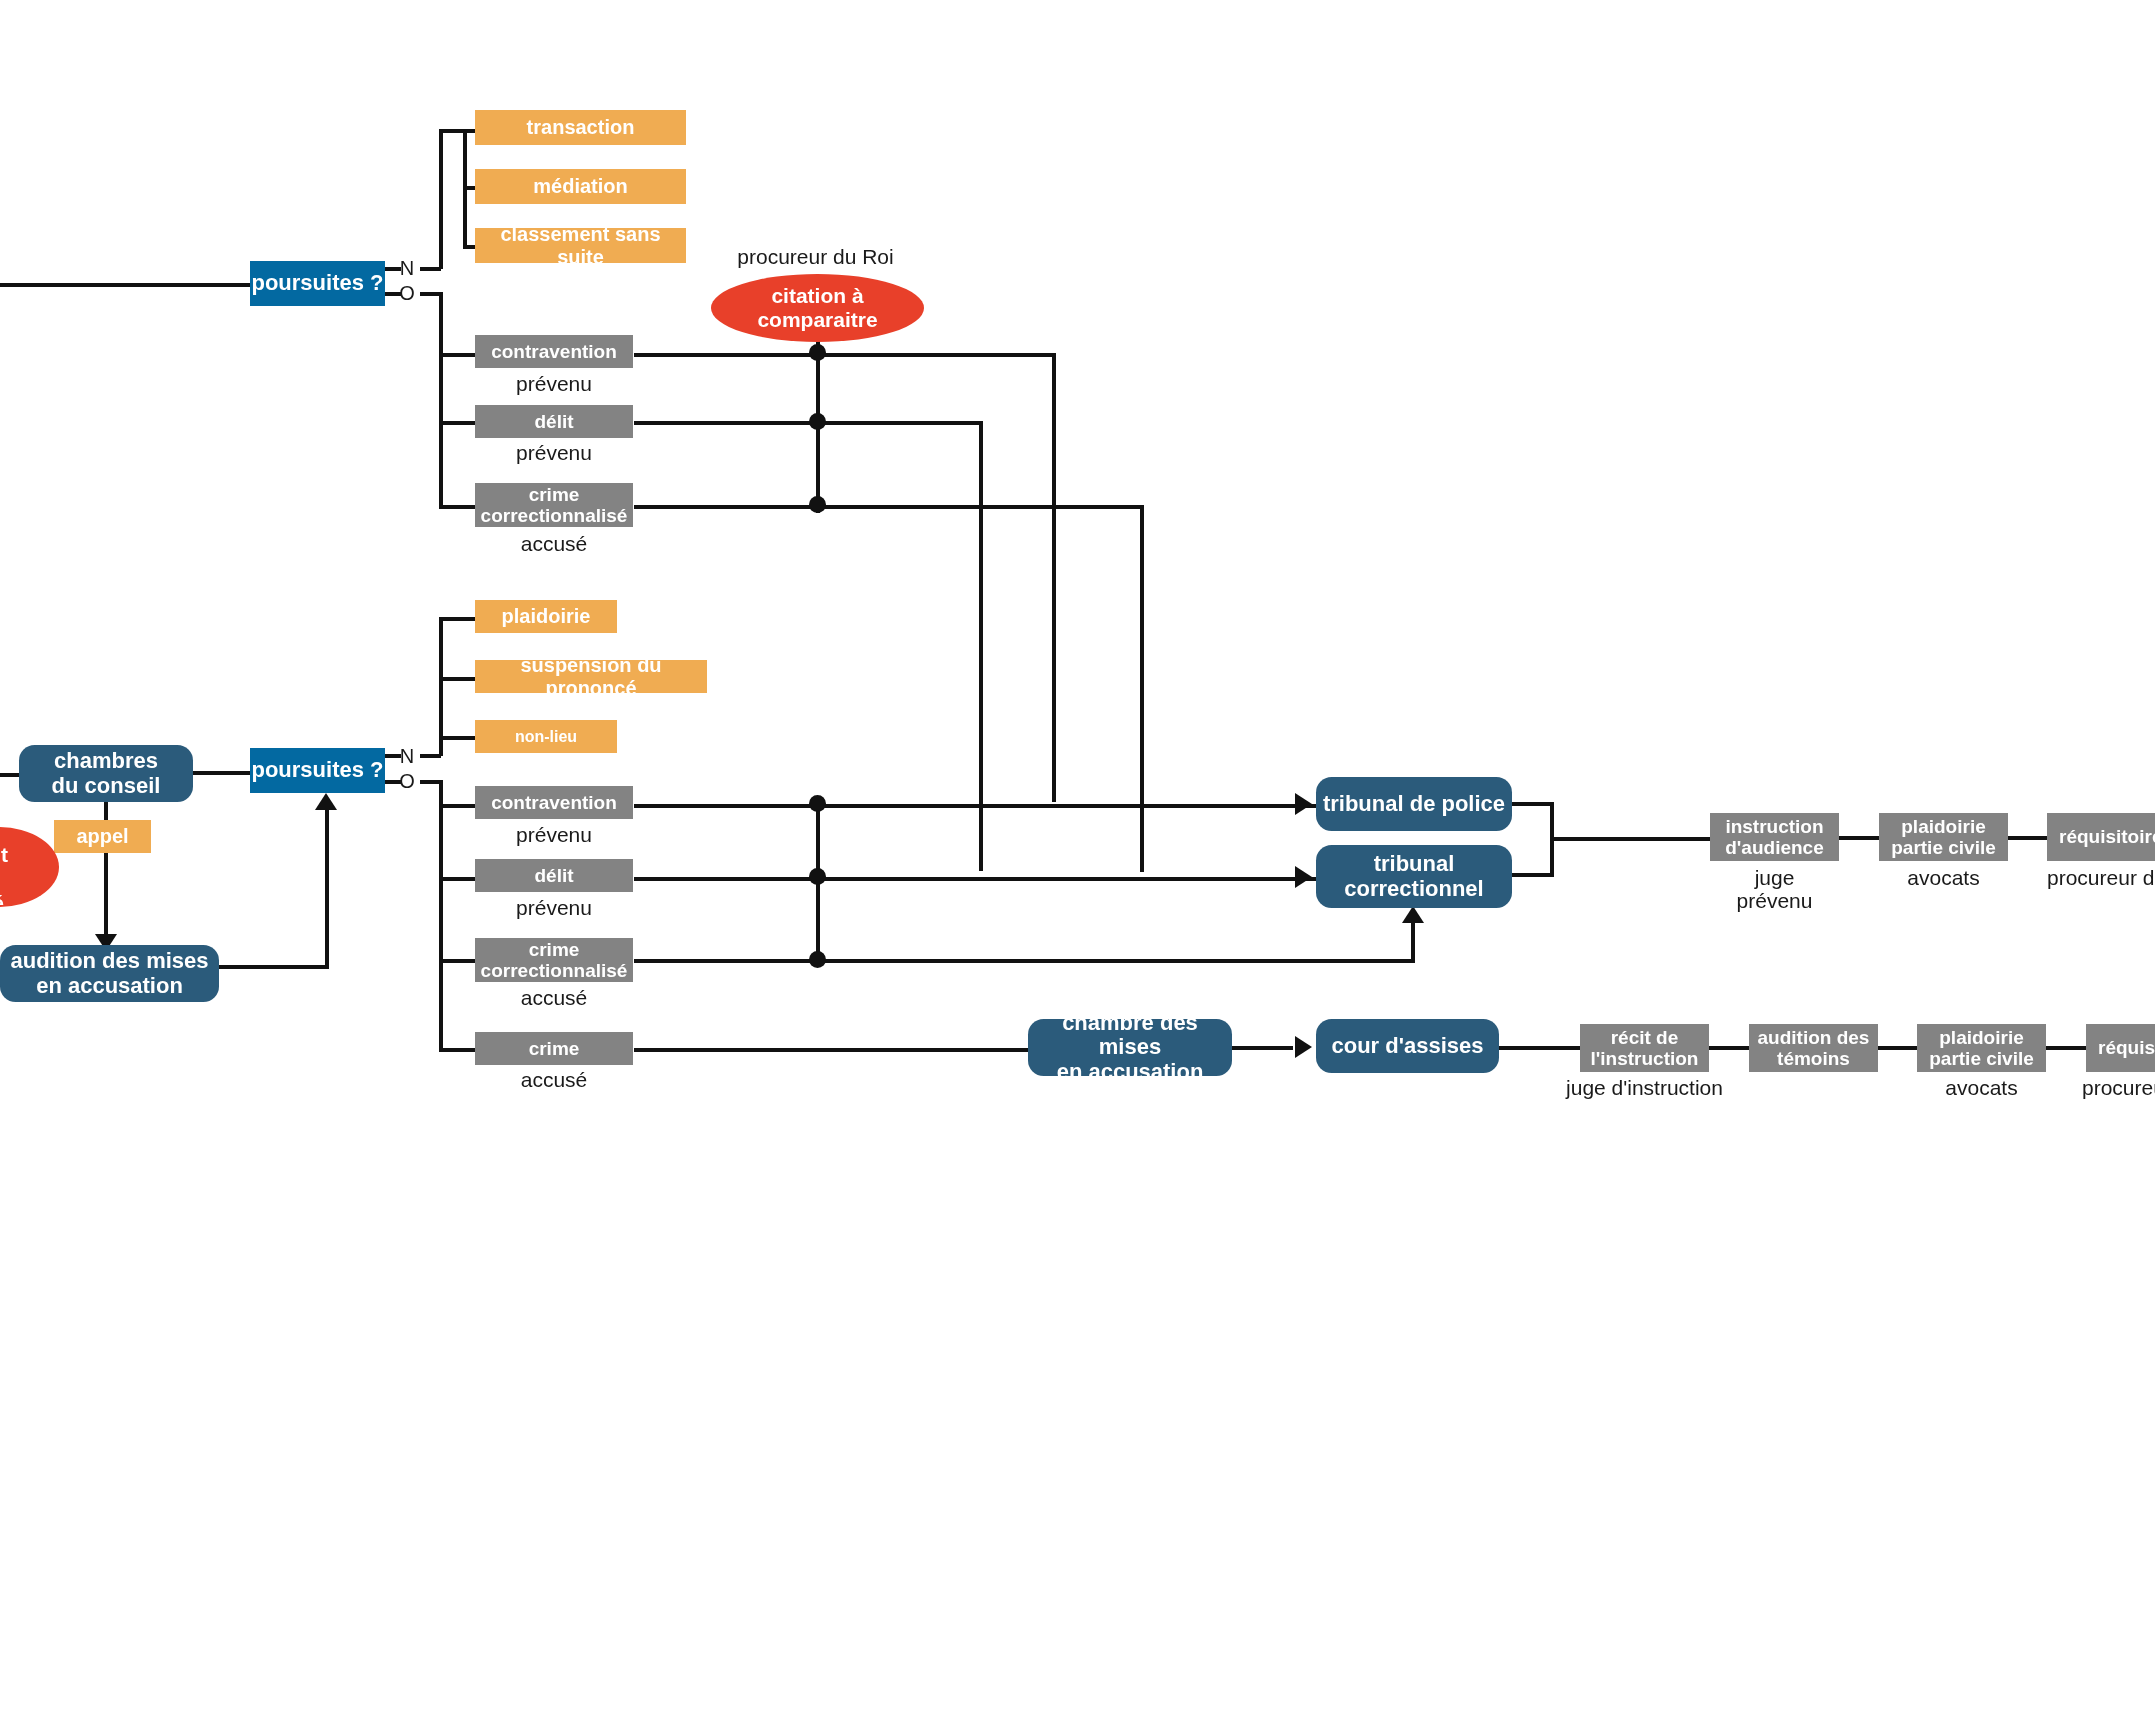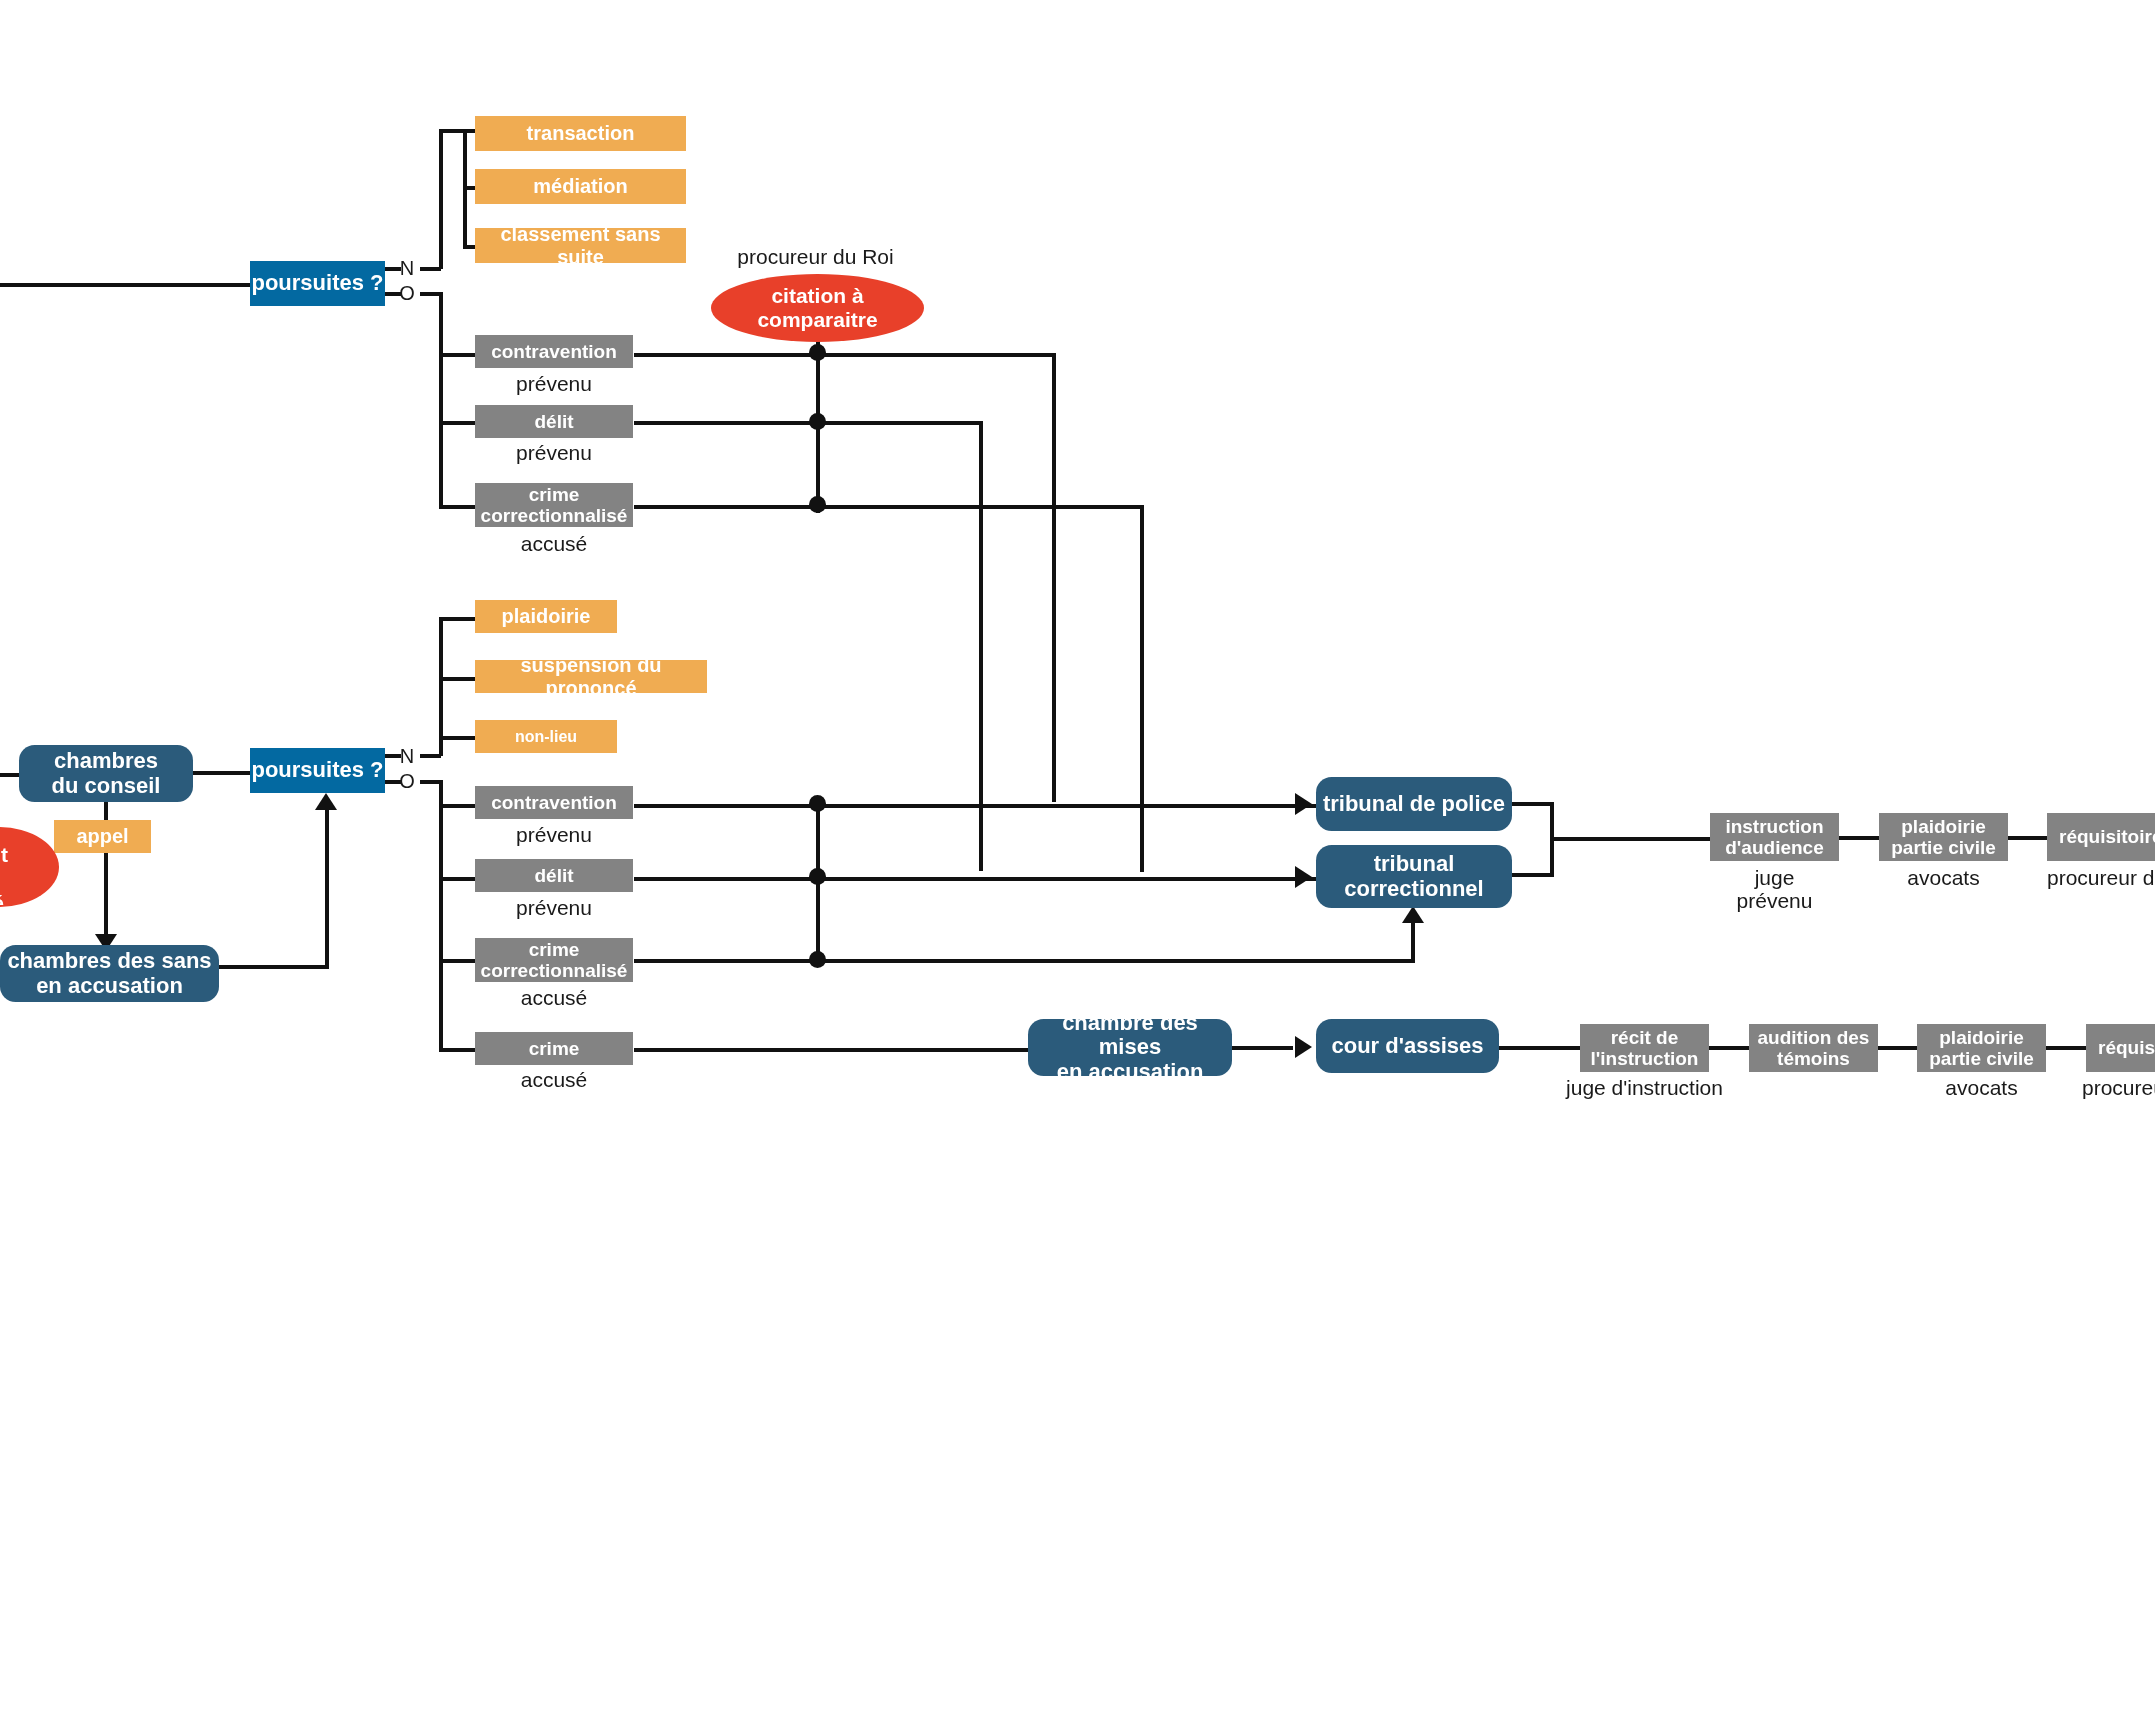--- a/index.html
+++ b/index.html
@@ -48,21 +48,21 @@
   <div class="cap" style="left:395px;top:282px;width:24px;font-size:20px;">O</div>
 
   <div class="h" style="left:420px;top:267px;width:21px;"></div>
   <div class="v" style="left:439px;top:129px;height:140px;"></div>
   <div class="h" style="left:439px;top:129px;width:26px;"></div>
   <div class="v" style="left:463px;top:129px;height:118px;"></div>
   <div class="h" style="left:463px;top:129px;width:13px;"></div>
   <div class="h" style="left:463px;top:186px;width:13px;"></div>
   <div class="h" style="left:463px;top:245px;width:13px;"></div>
 
-  <div class="node orange" style="left:475px;top:116px;width:211px;height:35px;font-size:20px;">
+  <div class="node orange" style="left:475px;top:110px;width:211px;height:35px;font-size:20px;">
     <span>transaction</span>
   </div>
   <div class="node orange" style="left:475px;top:169px;width:211px;height:35px;font-size:20px;">
     <span>médiation</span>
   </div>
   <div class="node orange" style="left:475px;top:228px;width:211px;height:35px;font-size:20px;">
     <span>classement sans suite</span>
   </div>
 
   <div class="h" style="left:420px;top:292px;width:21px;"></div>
@@ -119,21 +119,21 @@
   </div>
 
   <div class="node red" style="left:-63px;top:827px;width:122px;height:80px;font-size:21px;">
     <span style="display:block;white-space:pre-line;">
       <span>nt</span><br>
       <span>é</span>
     </span>
   </div>
 
   <div class="node blue" style="left:0;top:945px;width:219px;height:57px;font-size:22px;white-space:pre-line;">
-    <span style="white-space:pre-line;">chambres des sans
+    <span style="white-space:pre-line;">audition des mises
 en accusation</span>
   </div>
 
   <div class="h" style="left:219px;top:965px;width:110px;"></div>
   <div class="v" style="left:325px;top:808px;height:158px;"></div>
   <div class="ar ar-u" style="left:315px;top:793px;"></div>
 
   <div class="h" style="left:193px;top:771px;width:57px;"></div>
 
   <div class="node green" style="left:250px;top:748px;width:135px;height:45px;font-size:22px;">

